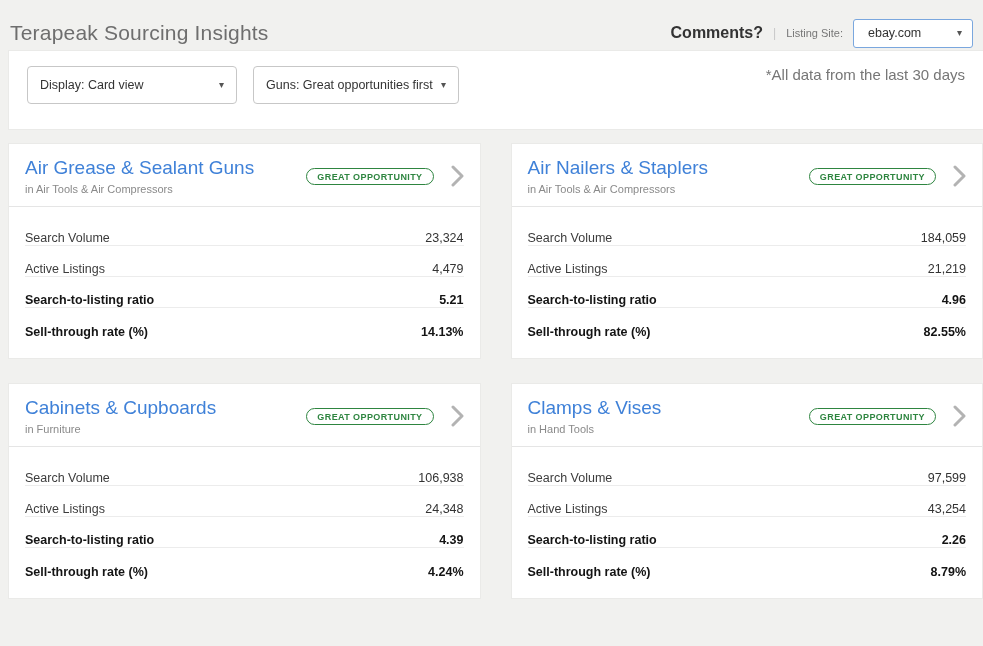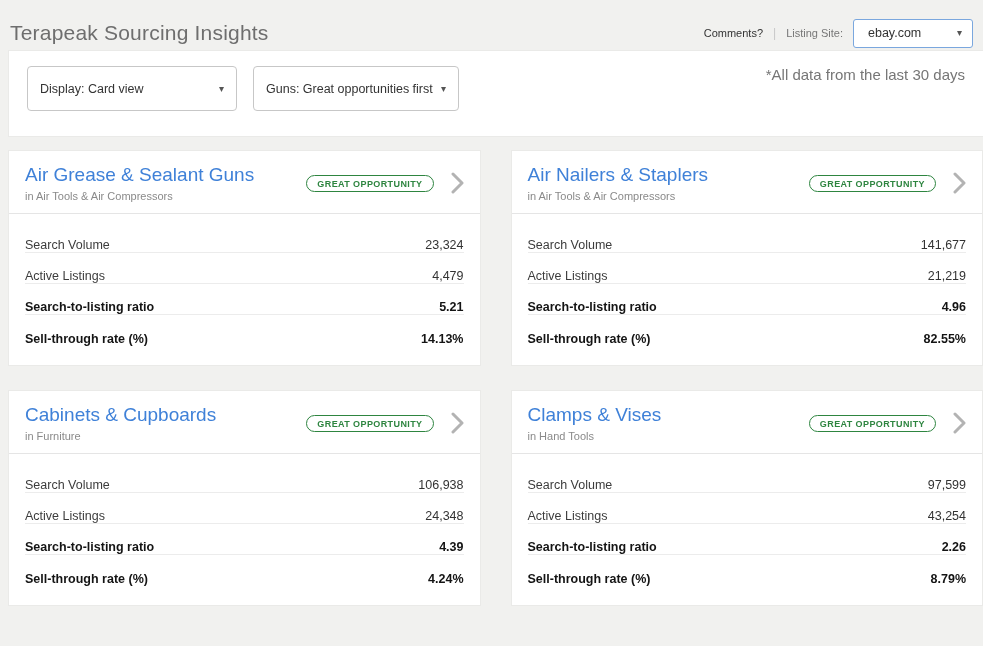--- a/index.html
+++ b/index.html
@@ -24,21 +24,21 @@
     padding: 20px 10px 0 10px;
     height: 46px;
   }
   .app-title {
     font-size: 21px;
     font-weight: 400;
     color: #6e6e6e;
     letter-spacing: 0.2px;
   }
   .header-right { display: flex; align-items: center; gap: 10px; }
-  .comments-link { font-size: 11px; font-weight: normal; color: #333; cursor: pointer; }
+  .comments-link { font-size: 16px; font-weight: bold; color: #333; cursor: pointer; }
   .header-sep { color: #c9c9c9; font-size: 12px; }
   .listing-site-label { font-size: 11px; color: #767676; }
   .site-select {
     display: flex;
     align-items: center;
     justify-content: space-between;
     width: 120px;
     height: 29px;
     padding: 0 10px 0 14px;
     background: #fff;
@@ -97,21 +97,21 @@
   }
   .controls-row {
     display: flex;
     align-items: center;
     padding: 15px 18px 25px 18px;
   }
   .dropdown {
     display: flex;
     align-items: center;
     justify-content: space-between;
-    height: 45px;
+    height: 38px;
     background: #fff;
     border: 1px solid #c7c7c7;
     border-radius: 4px;
     padding: 0 12px;
     font-size: 12.5px;
     color: #333;
     cursor: pointer;
     margin-right: 16px;
   }
   .dropdown.display { width: 210px; }
@@ -262,21 +262,21 @@
         <span class="chevron">
           <svg width="14" height="22" viewBox="0 0 14 22" fill="none">
             <polyline points="3,2 12,11 3,20" stroke="#b3b3b3" stroke-width="3" stroke-linecap="round" stroke-linejoin="round"></polyline>
           </svg>
         </span>
       </div>
     </div>
     <div class="card-metrics">
   <div class="metric-row">
     <span class="metric-label">Search Volume</span>
-    <span class="metric-value">141,677</span>
+    <span class="metric-value">184,059</span>
   </div>
 
   <div class="metric-row">
     <span class="metric-label">Active Listings</span>
     <span class="metric-value">21,219</span>
   </div>
 
   <div class="metric-row bold">
     <span class="metric-label">Search-to-listing ratio</span>
     <span class="metric-value">4.96</span>

